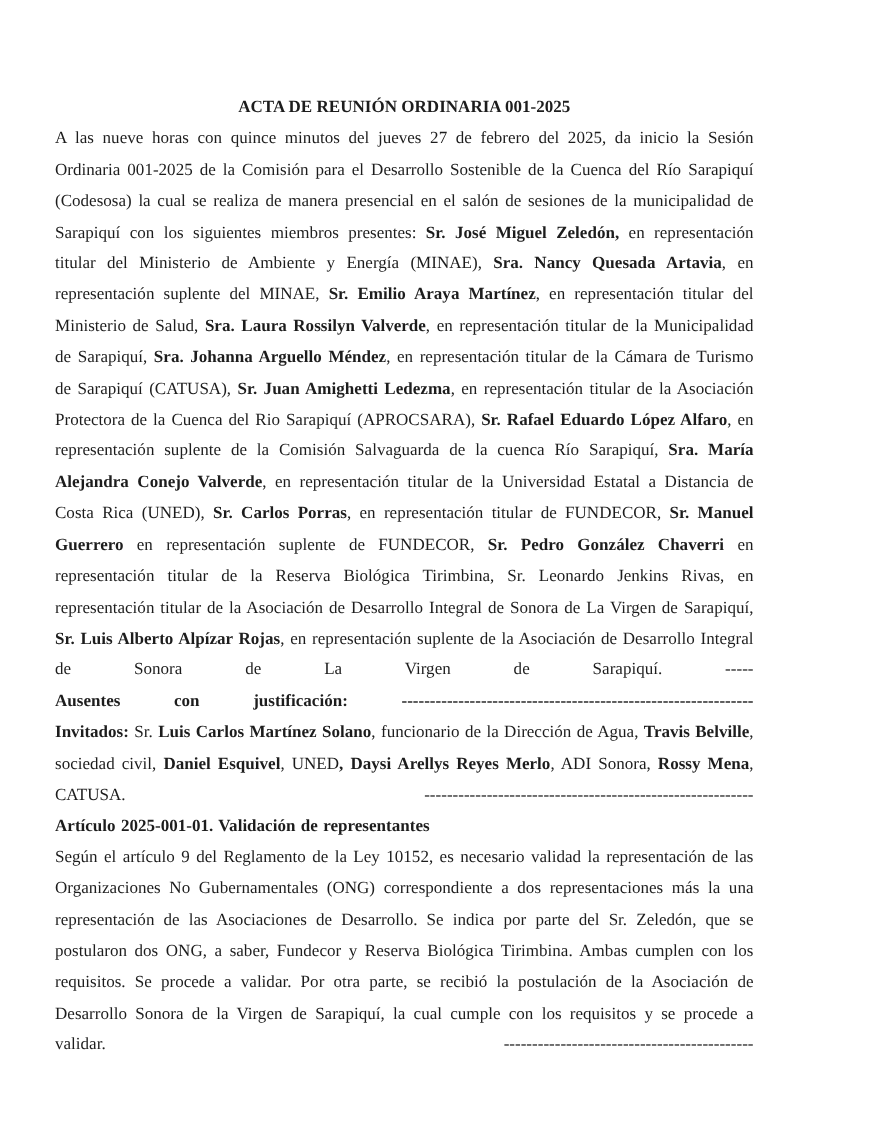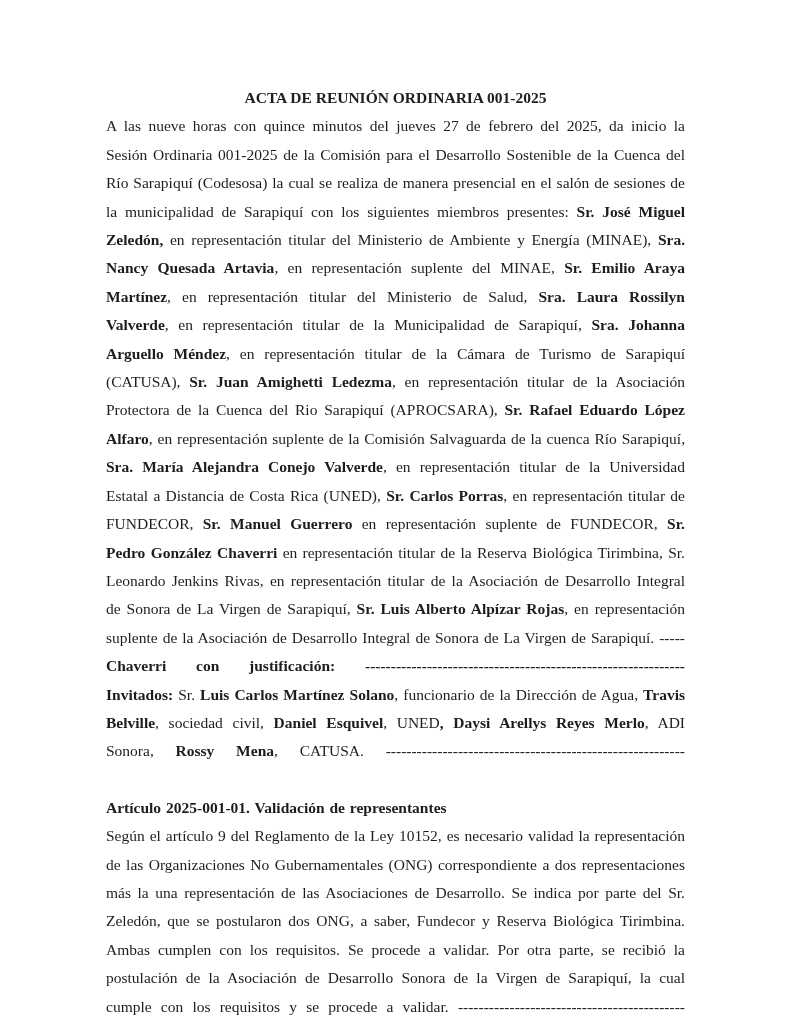--- a/index.html
+++ b/index.html
@@ -6,21 +6,21 @@
   body {
     width: 791px;
     height: 1024px;
     background: #ffffff;
     overflow: hidden;
   }
   .page {
     box-sizing: border-box;
     width: 791px;
     height: 1024px;
-    padding: 84px 106px 10px 106px;
+    padding: 84px 106px 10px 50px;
     background: var(--paper, #ffffff);
     color: var(--ink, #1d1d1d);
     font-family: "Liberation Serif", "DejaVu Serif", serif;
     font-size: 15.5px;
     line-height: 28.4px;
     overflow: hidden;
   }
   h1.doc-title {
     font-size: 15.5px;
     font-weight: bold;
@@ -34,29 +34,28 @@
     word-spacing: 1px;
   }
   p.para.fill {
     text-align-last: justify;
     font-family: Liberation Serif, serif;
   }
   p.para.heading {
     font-weight: bold;
     text-align: left;
     text-align-last: left;
-    margin-top: 28px;
   }
   .para b { font-weight: bold; }
 </style>
 </head>
 <body>
 
 <div class="page" style="--ink: #1d1d1d; --paper: #ffffff;">
   <h1 class="doc-title">ACTA DE REUNIÓN ORDINARIA 001-2025</h1>
   <div id="doc-body">
       <p class="para fill"><span>A las nueve horas con quince minutos del jueves 27 de febrero del 2025, da inicio la Sesión Ordinaria 001-2025 de la Comisión para el Desarrollo Sostenible de la Cuenca del Río Sarapiquí (Codesosa) la cual se realiza de manera presencial en el salón de sesiones de la municipalidad de Sarapiquí con los siguientes miembros presentes: </span><b>Sr. José Miguel Zeledón,</b><span> en representación titular del Ministerio de Ambiente y Energía (MINAE), </span><b>Sra. Nancy Quesada Artavia</b><span>, en representación suplente del MINAE, </span><b>Sr. Emilio Araya Martínez</b><span>, en representación titular del Ministerio de Salud, </span><b>Sra. Laura Rossilyn Valverde</b><span>, en representación titular de la Municipalidad de Sarapiquí, </span><b>Sra. Johanna Arguello Méndez</b><span>, en representación titular de la Cámara de Turismo de Sarapiquí (CATUSA), </span><b>Sr. Juan Amighetti Ledezma</b><span>, en representación titular de la Asociación Protectora de la Cuenca del Rio Sarapiquí (APROCSARA), </span><b>Sr. Rafael Eduardo López Alfaro</b><span>, en representación suplente de la Comisión Salvaguarda de la cuenca Río Sarapiquí, </span><b>Sra. María Alejandra Conejo Valverde</b><span>, en representación titular de la Universidad Estatal a Distancia de Costa Rica (UNED), </span><b>Sr. Carlos Porras</b><span>, en representación titular de FUNDECOR, </span><b>Sr. Manuel Guerrero</b><span> en representación suplente de FUNDECOR, </span><b>Sr. Pedro González Chaverri</b><span> en representación titular de la Reserva Biológica Tirimbina, Sr. Leonardo Jenkins Rivas, en representación titular de la Asociación de Desarrollo Integral de Sonora de La Virgen de Sarapiquí, </span><b>Sr. Luis Alberto Alpízar Rojas</b><span>, en representación suplente de la Asociación de Desarrollo Integral de Sonora de La Virgen de Sarapiquí. -----</span></p>
-      <p class="para fill"><b>Chaverri con justificación: </b><b>--------------------------------------------------------------</b></p>
+      <p class="para fill"><b>Ausentes con justificación: </b><b>--------------------------------------------------------------</b></p>
       <p class="para fill"><b>Invitados:</b><span> Sr. </span><b>Luis Carlos Martínez Solano</b><span>, funcionario de la Dirección de Agua, </span><b>Travis Belville</b><span>, sociedad civil, </span><b>Daniel Esquivel</b><span>, UNED</span><b>, Daysi Arellys Reyes Merlo</b><span>, ADI Sonora, </span><b>Rossy Mena</b><span>, CATUSA. </span><span>----------------------------------------------------------</span></p>
       <p class="para heading"><b>Artículo 2025-001-01. Validación de representantes</b></p>
       <p class="para fill"><span>Según el artículo 9 del Reglamento de la Ley 10152, es necesario validad la representación de las Organizaciones No Gubernamentales (ONG) correspondiente a dos representaciones más la una representación de las Asociaciones de Desarrollo. Se indica por parte del Sr. Zeledón, que se postularon dos ONG, a saber, Fundecor y Reserva Biológica Tirimbina. Ambas cumplen con los requisitos. Se procede a validar. Por otra parte, se recibió la postulación de la Asociación de Desarrollo Sonora de la Virgen de Sarapiquí, la cual cumple con los requisitos y se procede a validar. </span><span>--------------------------------------------</span></p>
     </div>
 </div>
 
 </body></html>

